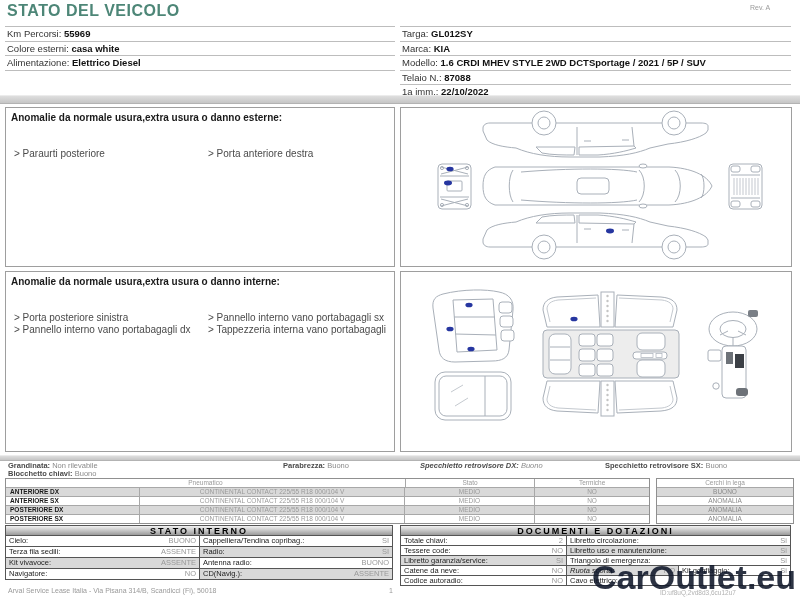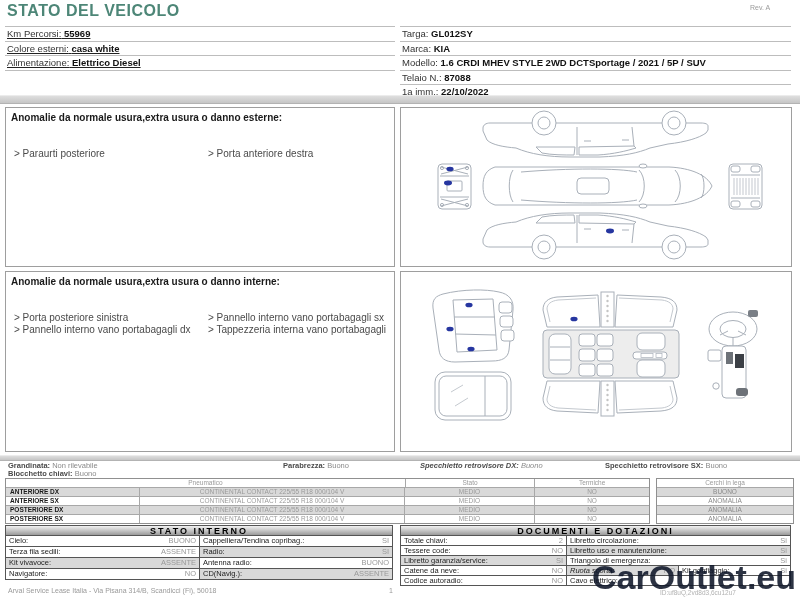--- a/index.html
+++ b/index.html
@@ -8,21 +8,21 @@
     background:#ffffff; color:#222;
     font-family:"Liberation Sans","DejaVu Sans",sans-serif;
   }
   .abs { position:absolute; }
 
   
   #page-title { left:7px; top:2px; font-size:16px; font-weight:bold; color:#4d8677; letter-spacing:.5px; }
   #rev-label { left:750px; top:4px; font-size:7px; color:#9a9a9a; }
 
   .info { position:absolute; top:26px; }
-  #info-left  { left:5px;  width:390px;text-decoration:underline; }
+  #info-left  { left:5px;  width:390px; }
   #info-right { left:400px; width:391px; }
   .irow { border-bottom:1px solid #bdbdbd; padding:1px 2px 1px 2px; font-size:9.5px; line-height:11.5px; }
   .info .irow:first-child { border-top:1px solid #bdbdbd; }
   .irow .lbl { color:#333; }
   .irow .val { font-weight:bold; color:#111; }
 
   .graybar { position:absolute; left:0; width:800px; background:linear-gradient(180deg,#dedede 0%,#c6c6c6 100%); border-top:1px solid #ececec; border-bottom:1px solid #b3b3b3; }
   #bar1 { top:95px; height:7px; }
   #bar2 { top:455px; height:4px; }
 

